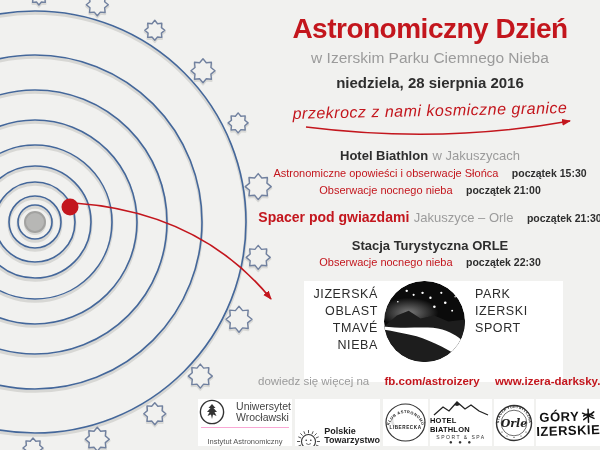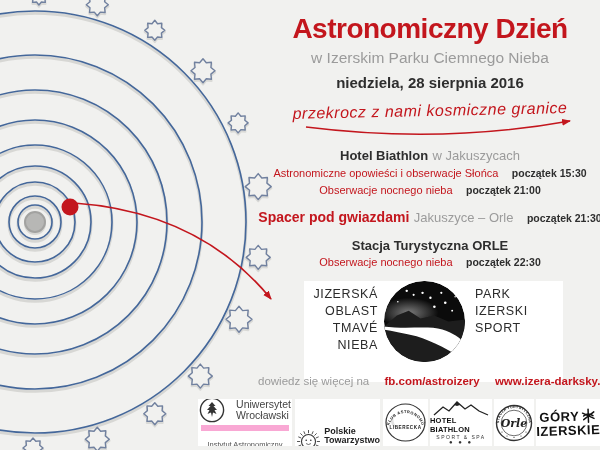--- a/index.html
+++ b/index.html
@@ -39,21 +39,21 @@
         display:flex;flex-direction:column;align-items:center;justify-content:center;
         overflow:hidden;color:#333;}
   .p1{left:198px;width:94px;}
   .p2{left:295px;width:85px;}
   .p3{left:383px;width:45px;}
   .p4{left:430px;width:62px;}
   .p5{left:494px;width:40px;}
   .p6{left:536px;width:64px;}
   .p1-top{display:flex;align-items:center;gap:11px;}
   .p1-name{font-size:10.5px;color:#444;line-height:11px;}
-  .p1-sub{border-top:6px solid #f9a8d4;margin-top:2px;padding-top:9px;font-size:7.5px;color:#555;
+  .p1-sub{border-top:1px solid #f9a8d4;margin-top:2px;padding-top:9px;font-size:7.5px;color:#555;
           width:88px;text-align:center;}
   .p2-row{display:flex;align-items:center;gap:3px;margin-top:46px;}
   .p2-left{display:flex;flex-direction:column;align-items:center;}
   .p2-motto{font-size:3.5px;color:#444;letter-spacing:.3px;}
   .p2-name{font-size:9px;font-weight:bold;color:#222;line-height:9.5px;}
   .p4-name{font-size:7.5px;font-weight:900;color:#111;letter-spacing:.2px;}
   .p4-sub{font-size:5px;letter-spacing:1.5px;color:#333;}
   .p4-dots{font-size:6px;color:#333;letter-spacing:2px;line-height:5px;}
   .p6-wrap{transform:rotate(-2deg);display:flex;flex-direction:column;align-items:center;}
   .p6-l1{display:flex;align-items:center;gap:2px;}

